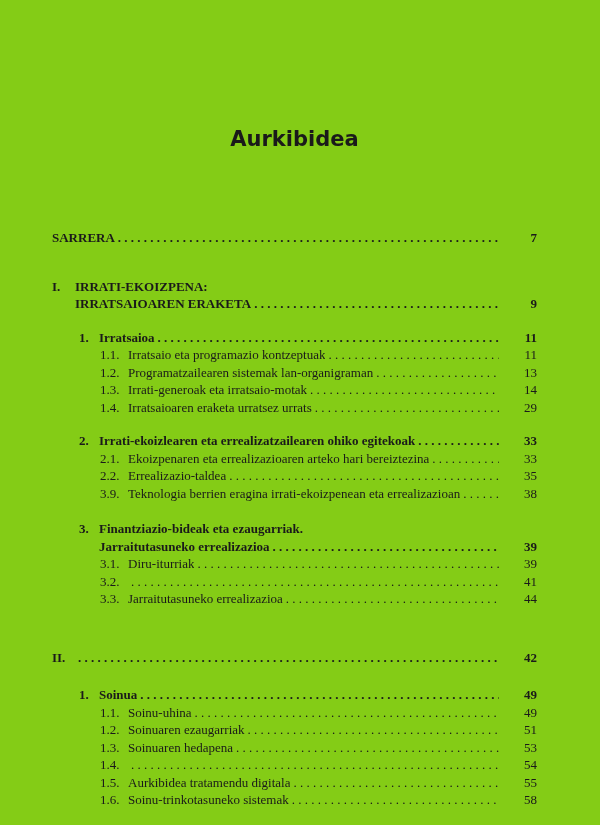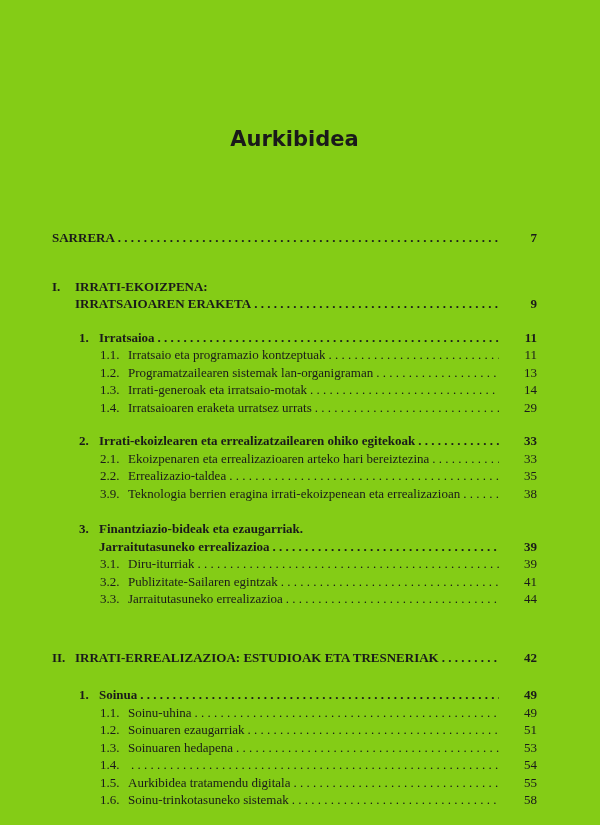--- a/index.html
+++ b/index.html
@@ -162,35 +162,33 @@
           <span class="pagenum">39</span>
         </div>
         <div class="row indent2">
           <span class="num">3.1.</span>
           <span class="label">Diru-iturriak</span>
           <span class="leader"></span>
           <span class="pagenum">39</span>
         </div>
         <div class="row indent2">
           <span class="num">3.2.</span>
-          <span class="label">Publizitate-Sailaren egintzak</span>
           <span class="leader"></span>
           <span class="pagenum">41</span>
         </div>
         <div class="row indent2">
           <span class="num">3.3.</span>
           <span class="label">Jarraitutasuneko errealizazioa</span>
           <span class="leader"></span>
           <span class="pagenum">44</span>
         </div>
       </div>
       <div class="group group-5">
         <div class="row indent0 bold">
           <span class="num">II.</span>
-          <span class="label">IRRATI-ERREALIZAZIOA: ESTUDIOAK ETA TRESNERIAK</span>
           <span class="leader"></span>
           <span class="pagenum">42</span>
         </div>
       </div>
       <div class="group group-6">
         <div class="row indent1 bold">
           <span class="num">1.</span>
           <span class="label">Soinua</span>
           <span class="leader"></span>
           <span class="pagenum">49</span>

